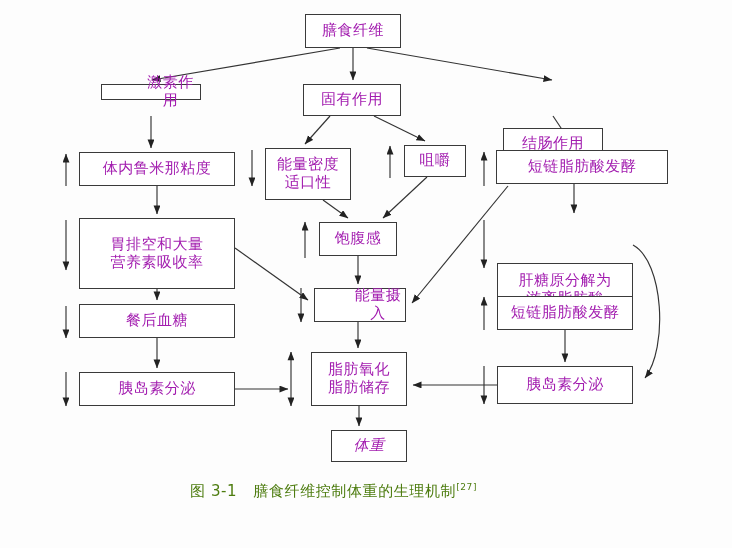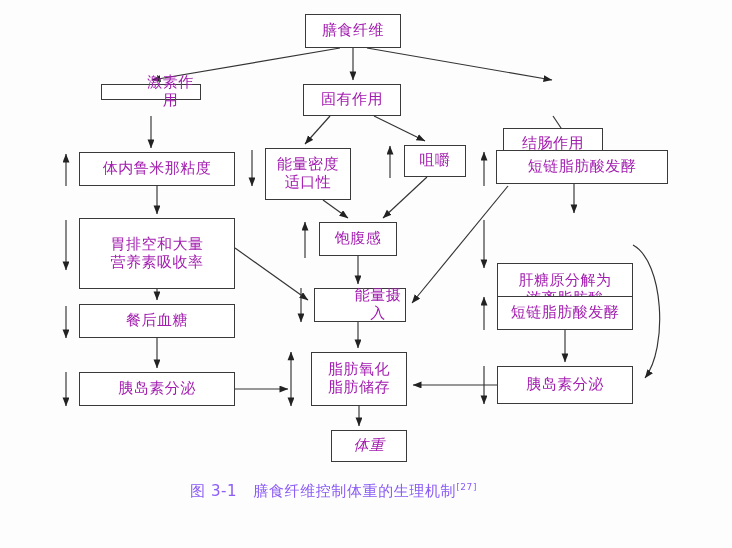--- a/index.html
+++ b/index.html
@@ -38,21 +38,21 @@
     white-space: pre-line;
     font-family: "DejaVu Sans", "Liberation Sans", sans-serif;
   }
   .caption {
     position: absolute;
     left: 0;
     top: 482px;
     width: 667px;
     text-align: center;
     font-size: 15px;
-    color: #8b5cf6;
+    color: #4d7c0f;
     letter-spacing: 0.6px;
     font-family: "DejaVu Sans", "Liberation Sans", sans-serif;
   }
   .caption sup {
     font-size: 9px;
     vertical-align: super;
   }
 </style>
 </head>
 <body>

